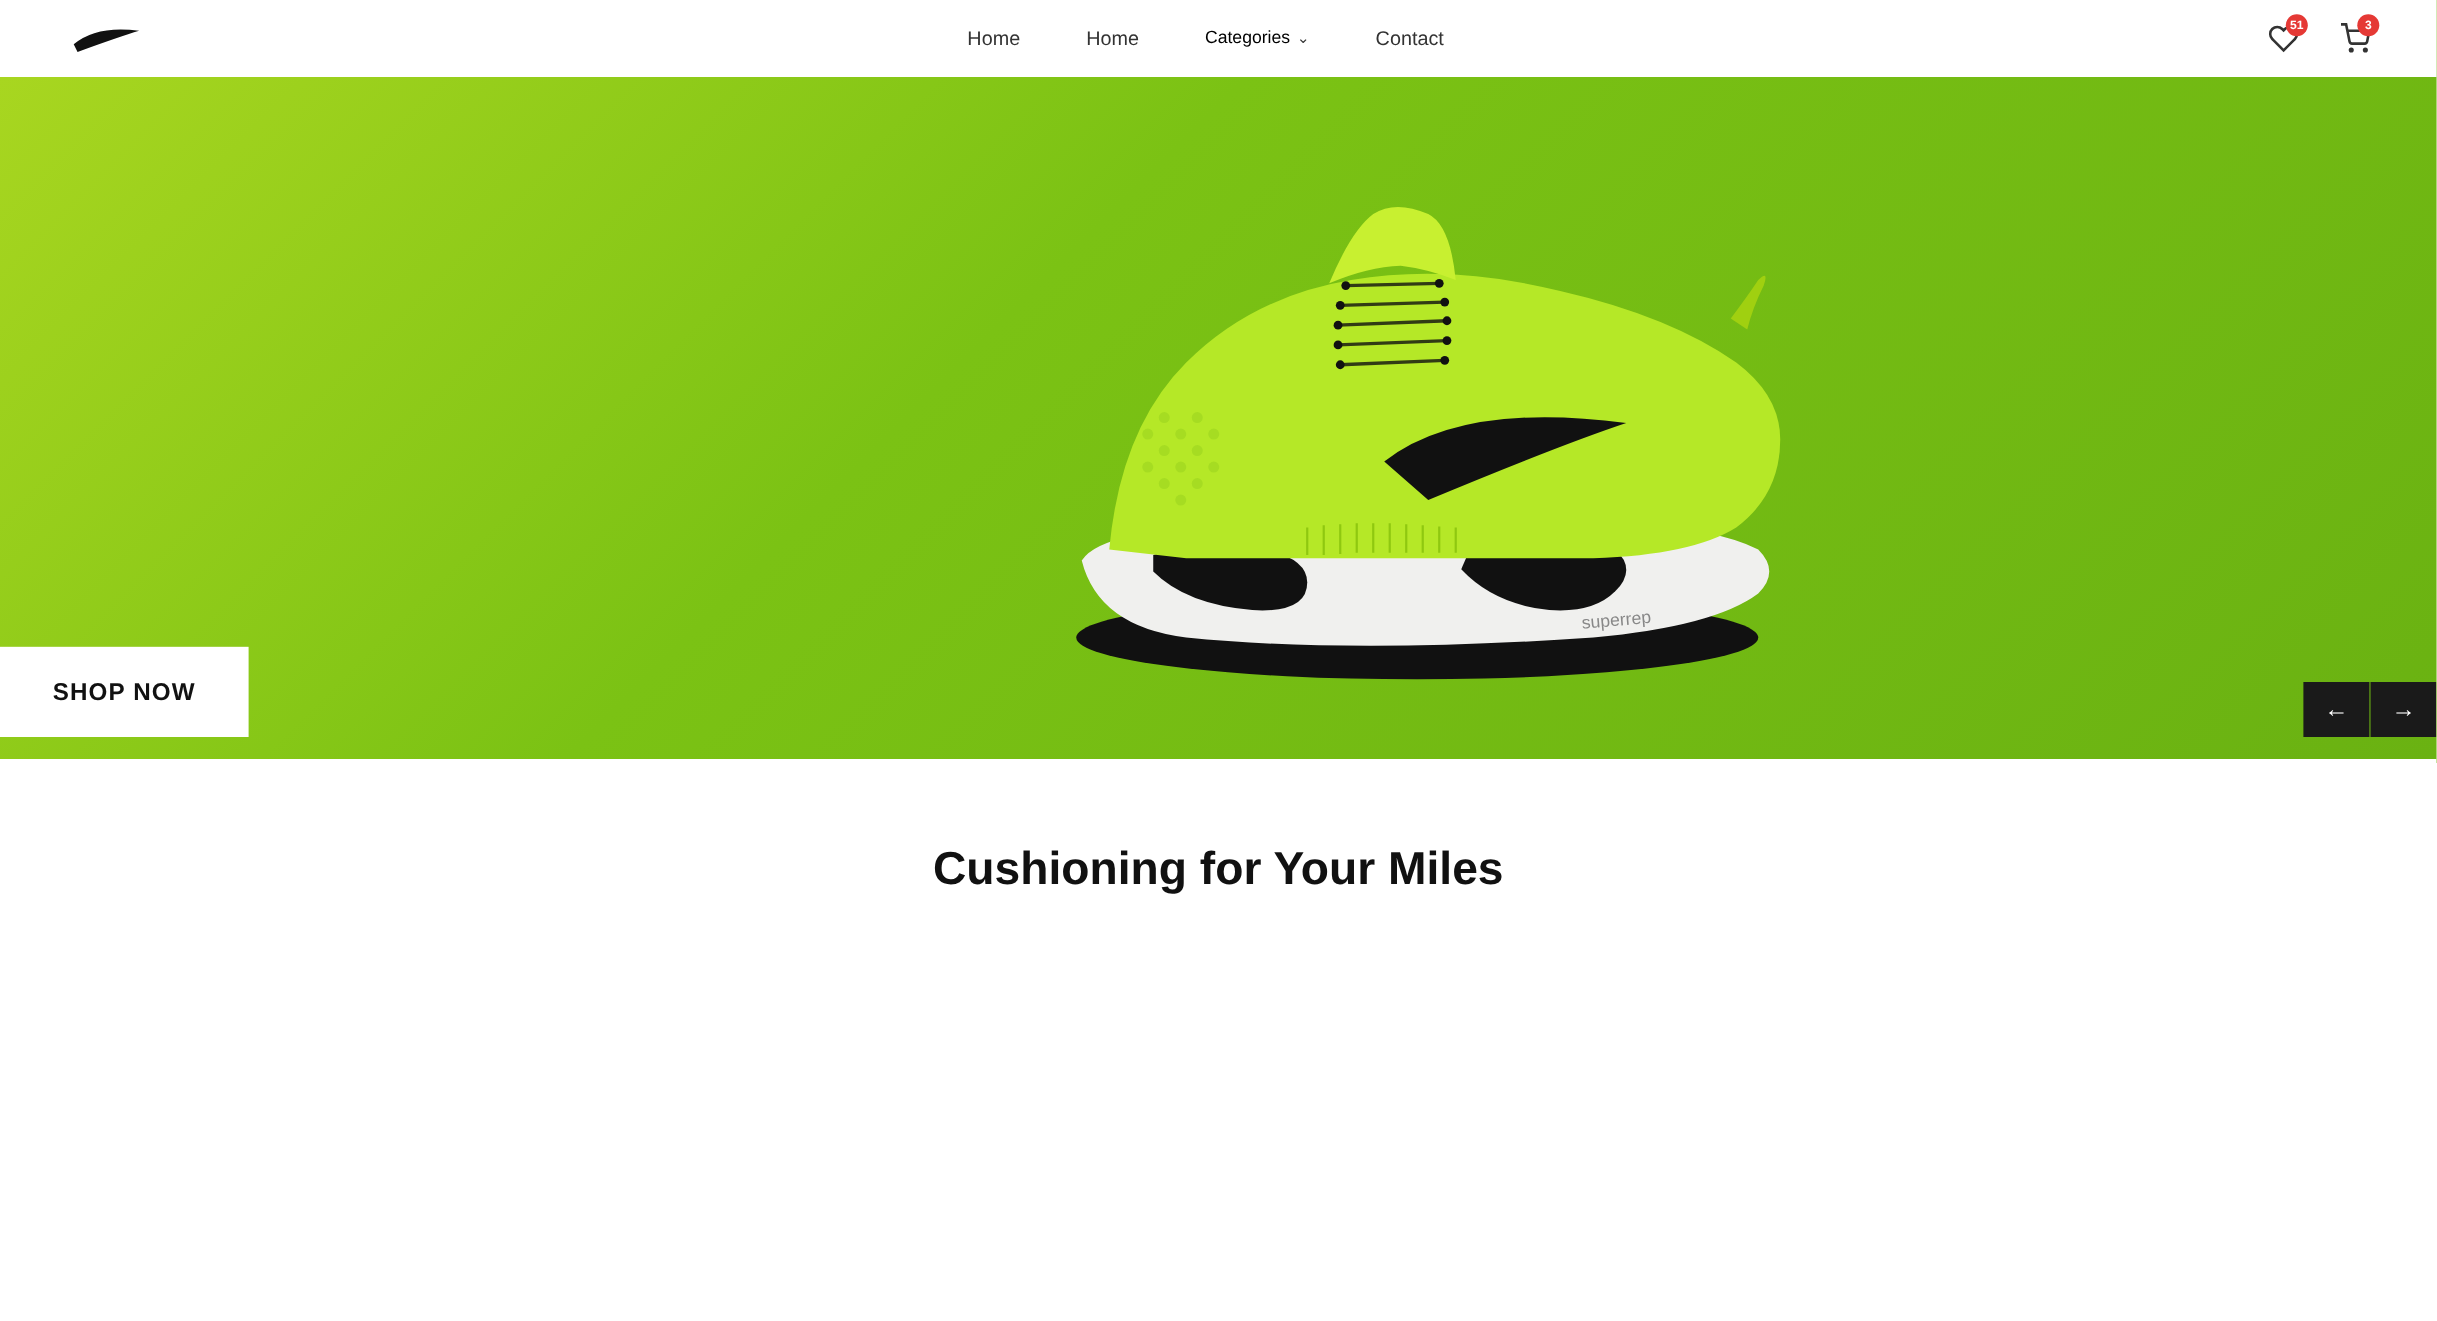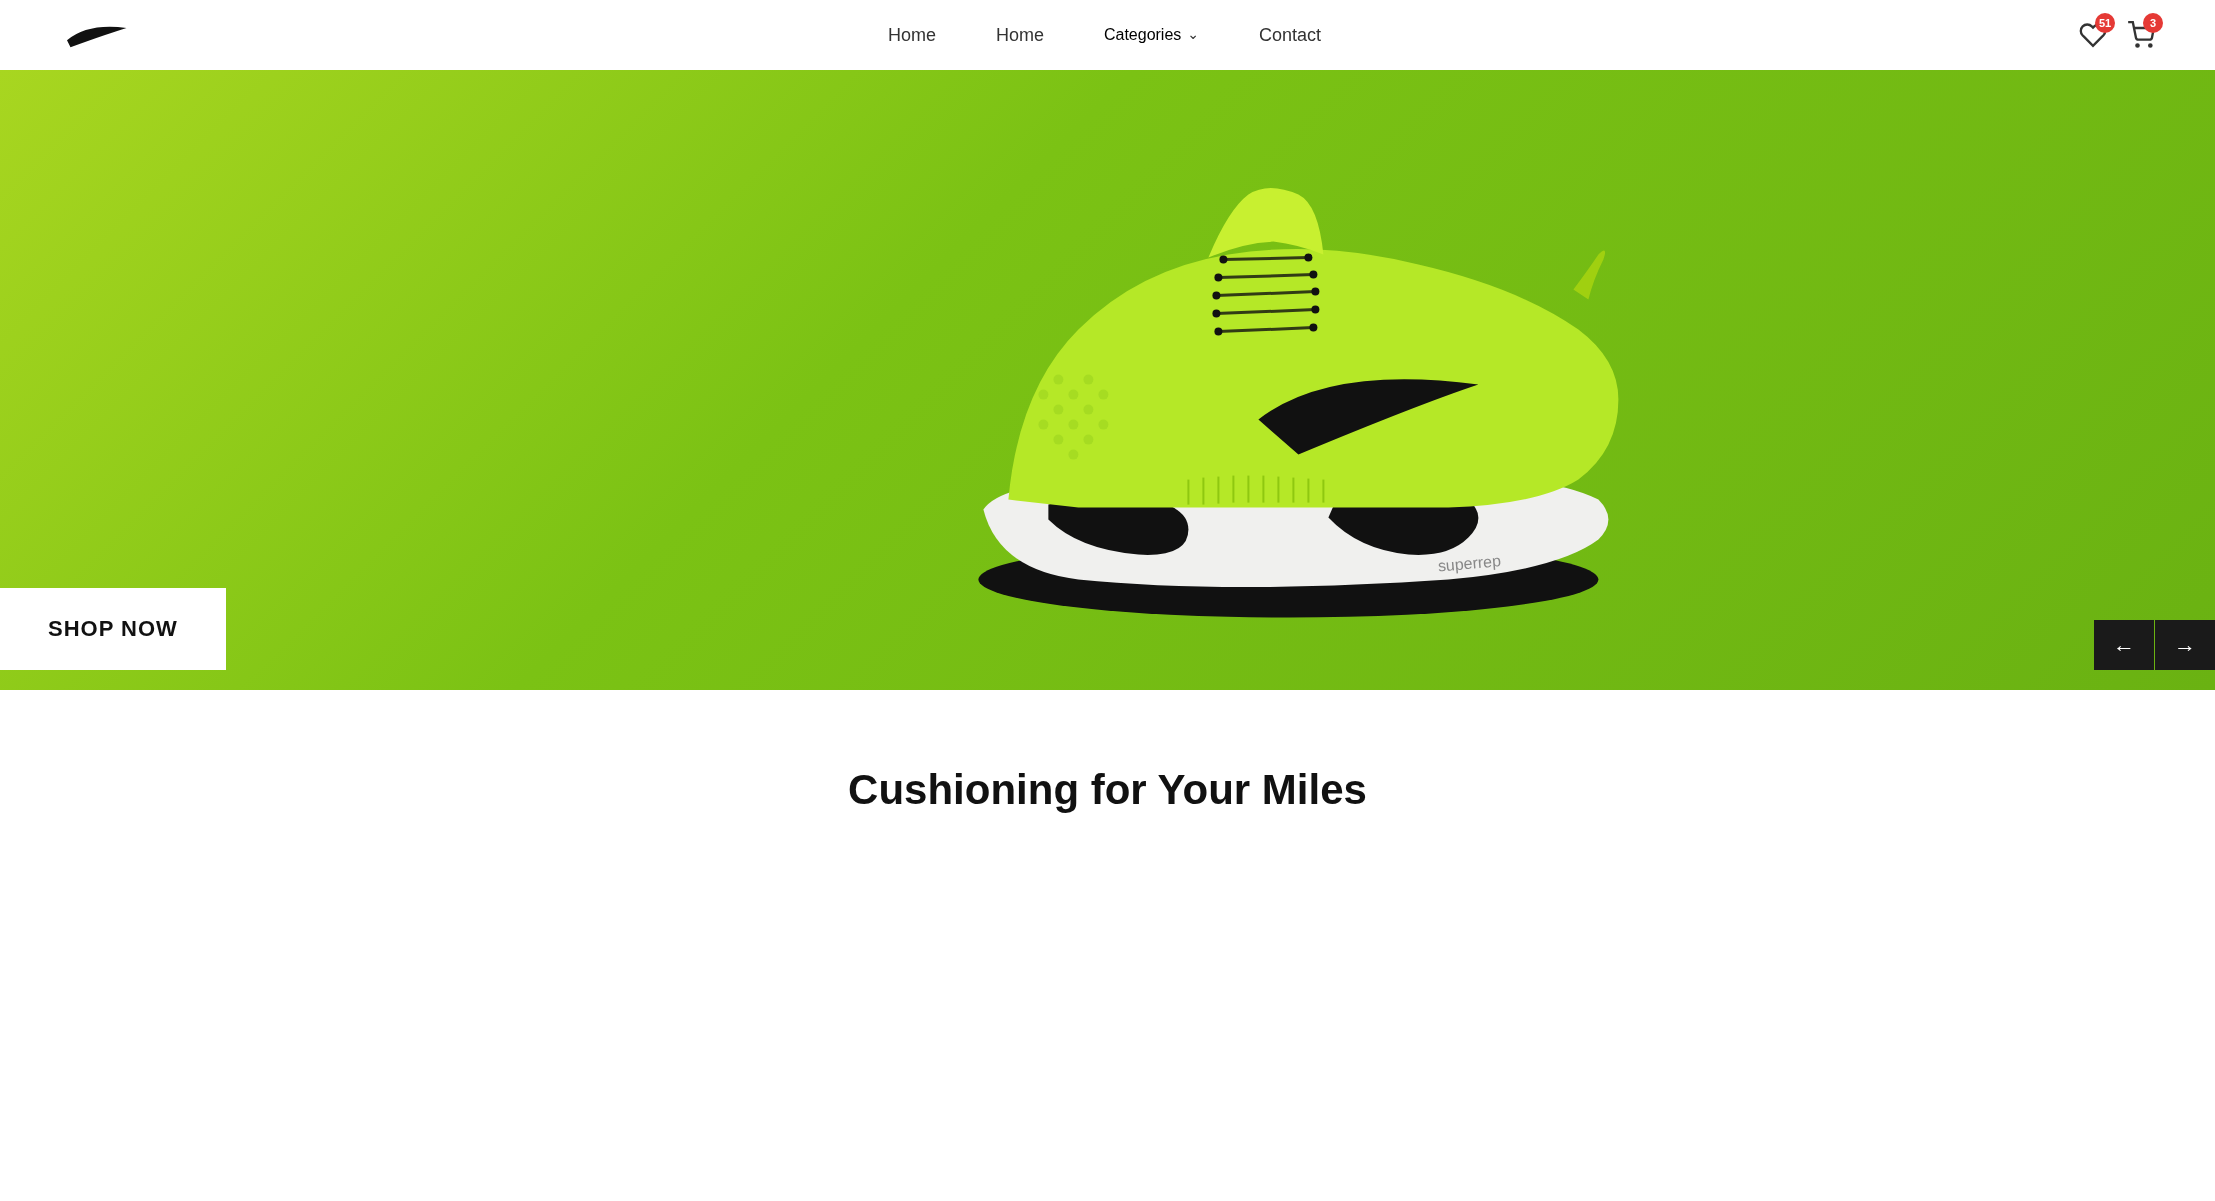--- a/index.html
+++ b/index.html
@@ -57,21 +57,21 @@
     }
 
     .chevron-down {
       font-size: 14px;
       color: #333;
     }
 
     .navbar-icons {
       display: flex;
       align-items: center;
-      gap: 20px;
+      gap: 37px;
     }
 
     .icon-wrapper {
       position: relative;
       cursor: pointer;
       display: flex;
       align-items: center;
       justify-content: center;
     }
 

